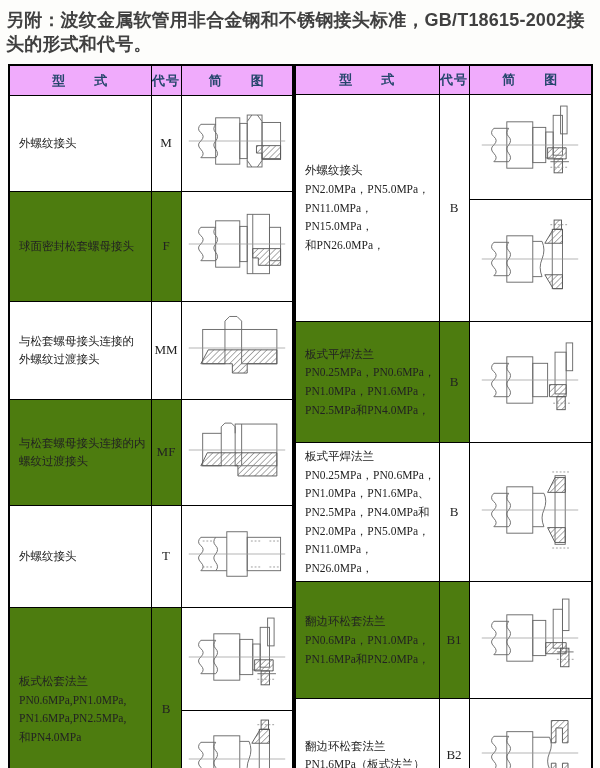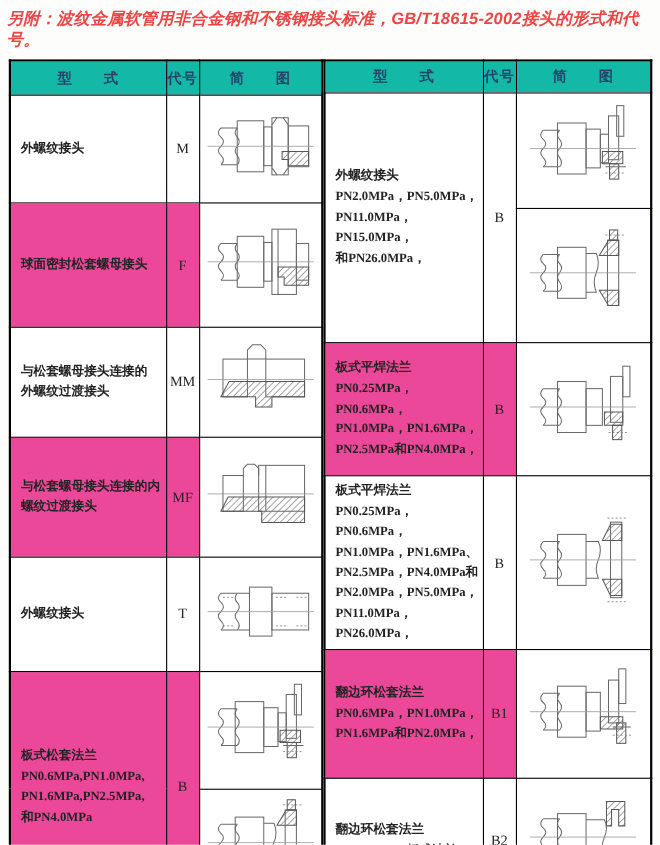--- a/index.html
+++ b/index.html
@@ -3,45 +3,45 @@
 <meta charset="utf-8">
 <style>
   html,body{margin:0;padding:0;}
   body{
     width:600px;height:768px;background:#fdfdfb;
     font-family:"Liberation Serif","DejaVu Serif",serif;
     color:#1c1c1c;overflow:hidden;position:relative;
   }
   .page-title{
     font-family:"Liberation Sans","DejaVu Sans",sans-serif;
-    font-weight:bold;font-size:15px;color:#ef4444;
-    padding:8px 8px 6px 6px;letter-spacing:.2px;font-style:italic;
+    font-weight:bold;font-size:18px;color:#404040;
+    padding:8px 8px 6px 6px;letter-spacing:.2px;
   }
   .tables{display:flex;justify-content:space-between;padding:2px 8px 0 8px;}
   table.t{
     border-collapse:collapse;table-layout:fixed;
     border:2px solid #000;background:#fff;
   }
   table.t-left{width:284px;}
   table.t-right{width:297px;}
   .t th,.t td{border:1px solid #000;padding:0;overflow:hidden;}
   .t th{
-    background:#14b8a6;color:#24456b;
+    background:#f0abfc;color:#24456b;
     font-size:13px;font-weight:bold;text-align:center;
     height:28px;letter-spacing:1px;
   }
   td.tcell{
     font-size:11.5px;line-height:1.62;vertical-align:middle;
-    padding:4px 2px 4px 9px;white-space:pre-line;color:#222;font-weight:bold;
+    padding:4px 2px 4px 9px;white-space:pre-line;color:#222;
   }
   td.ccell{
     font-size:13px;text-align:center;vertical-align:middle;color:#222;
   }
   td.dcell{text-align:center;vertical-align:middle;background:#fff;}
-  .hl{background:#ec4899;}
+  .hl{background:#4d7c0f;}
   
   .dg path,.dg rect,.dg line{fill:none;stroke:#686868;stroke-width:1;stroke-linejoin:miter;}
   .dg .ht{fill:url(#hp);stroke:#565656;}
   .dg .cl{stroke:#9a9a9a;stroke-width:.8;}
   .dg .dot{stroke-dasharray:2 2;stroke-width:.8;stroke:#7d7d7d;}
   .patternholder{position:absolute;width:0;height:0;}
 </style>
 </head>
 <body>
 

